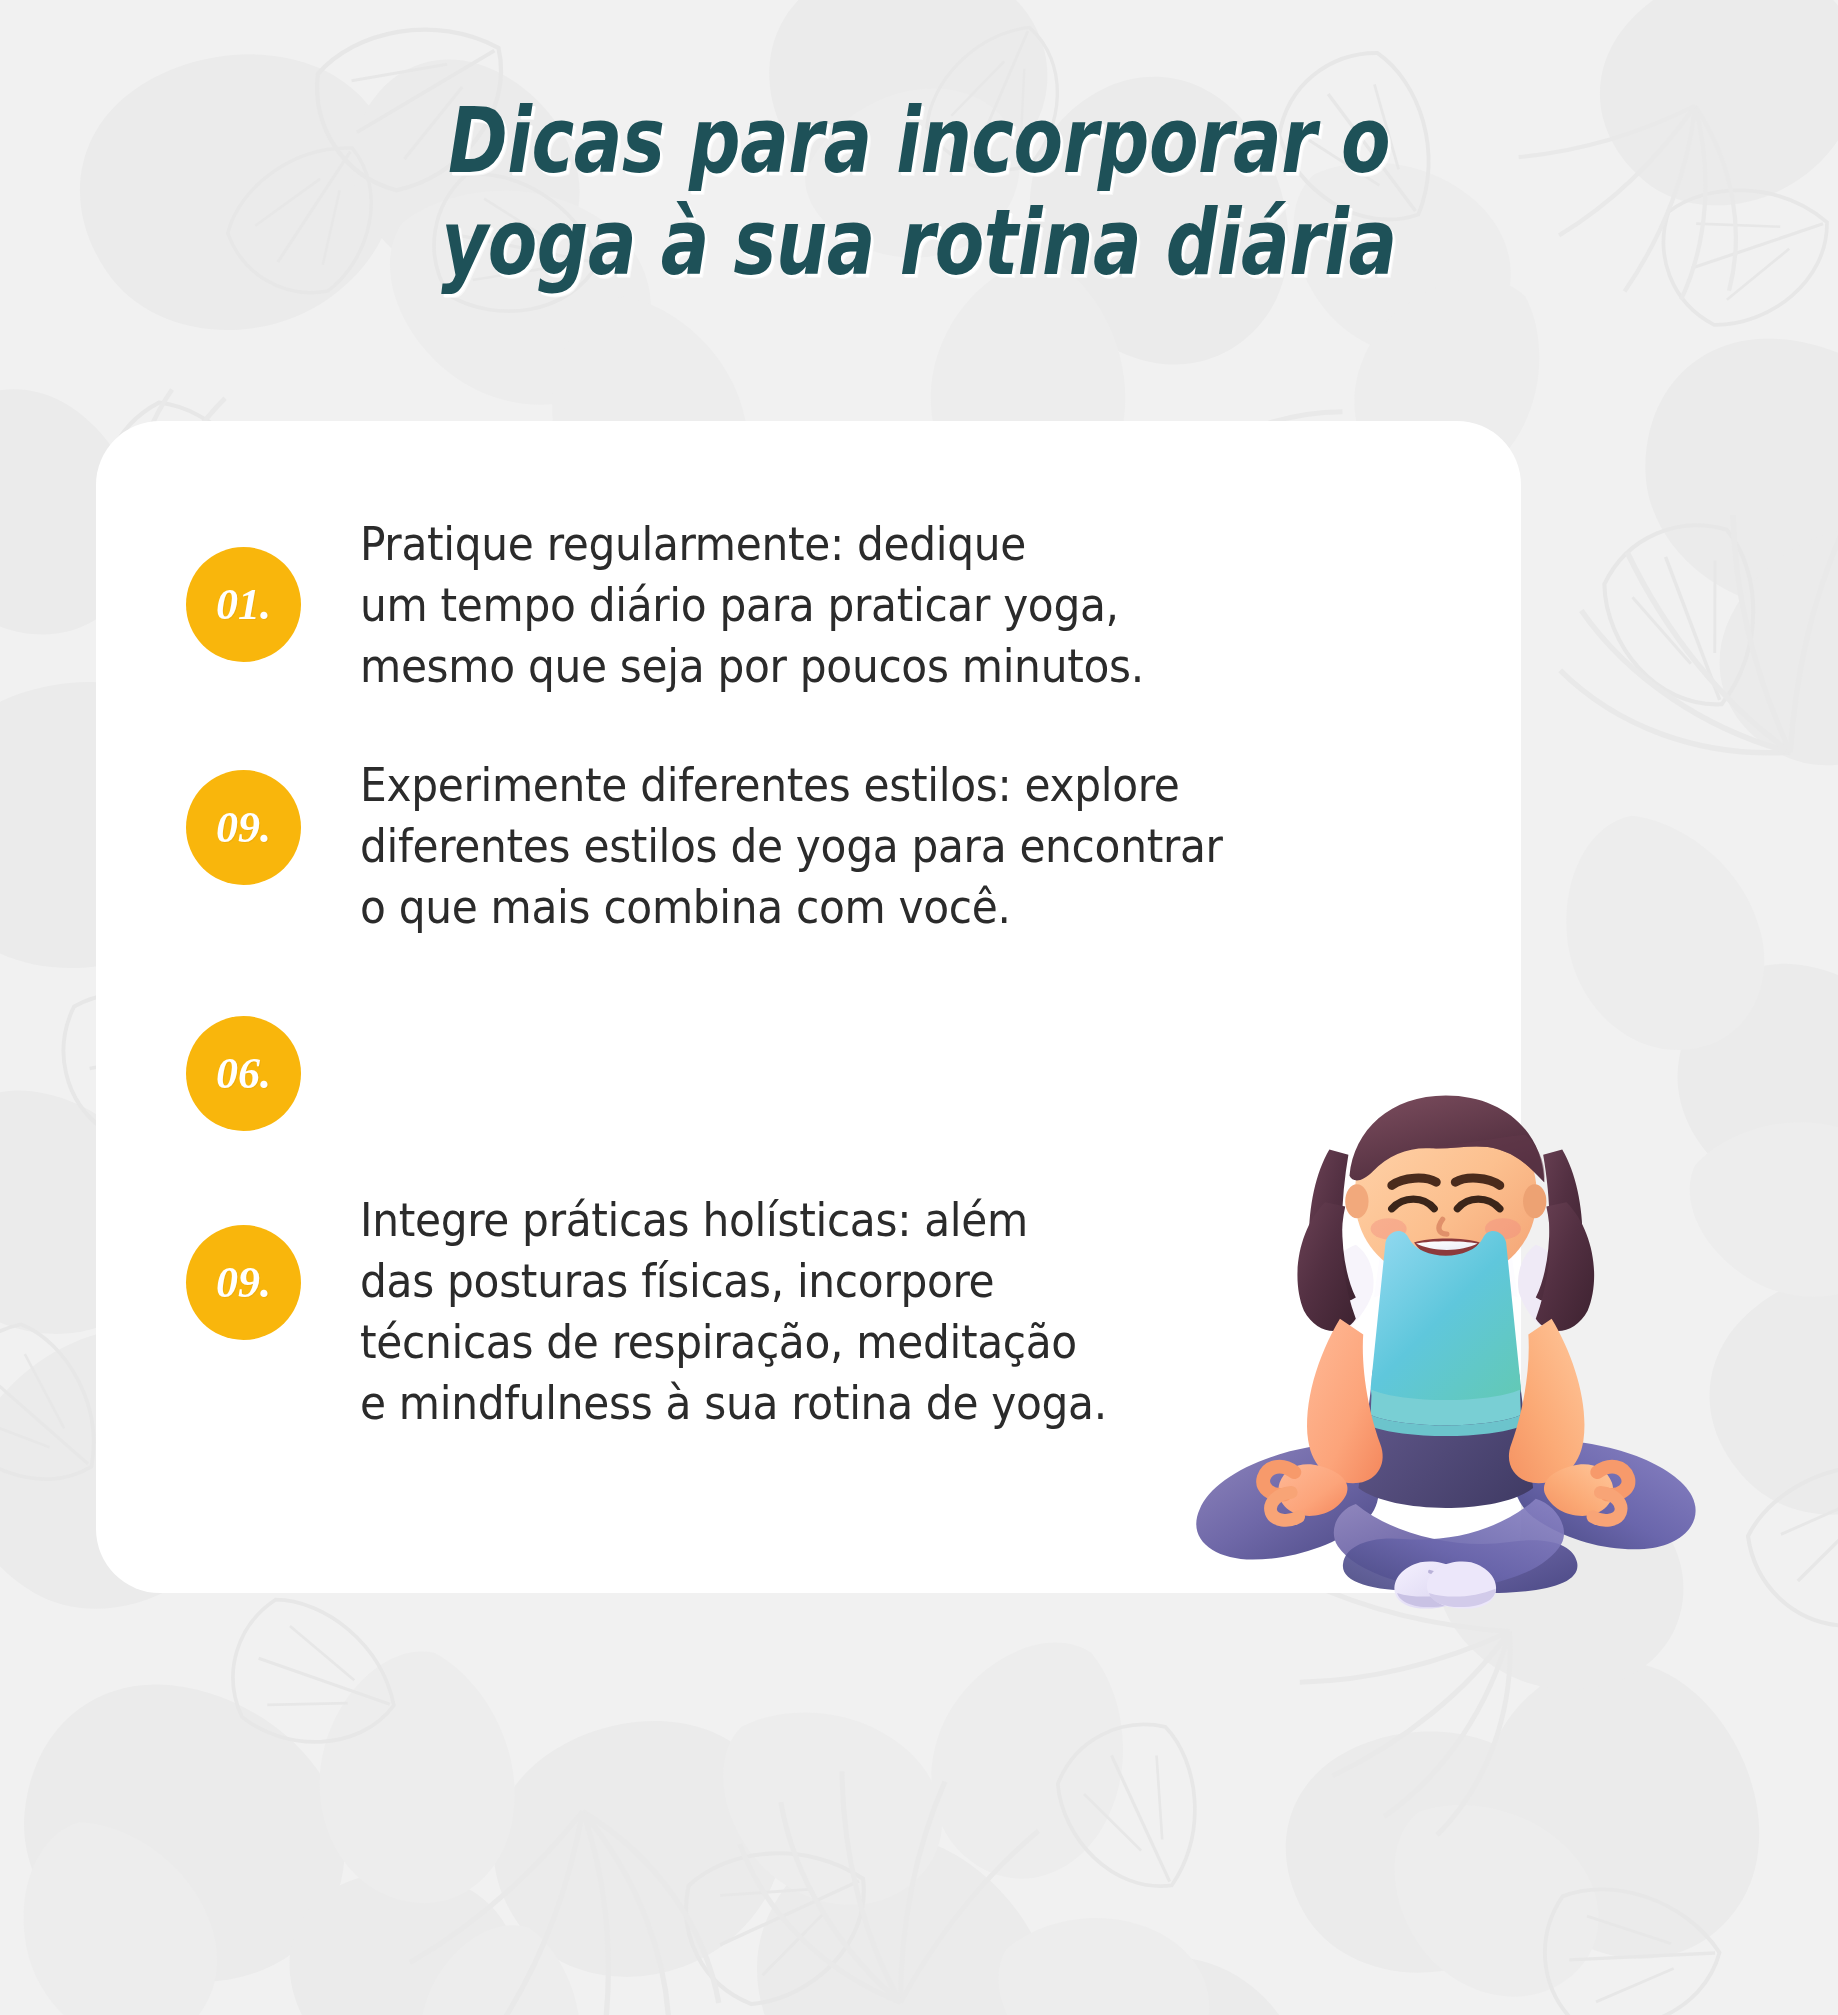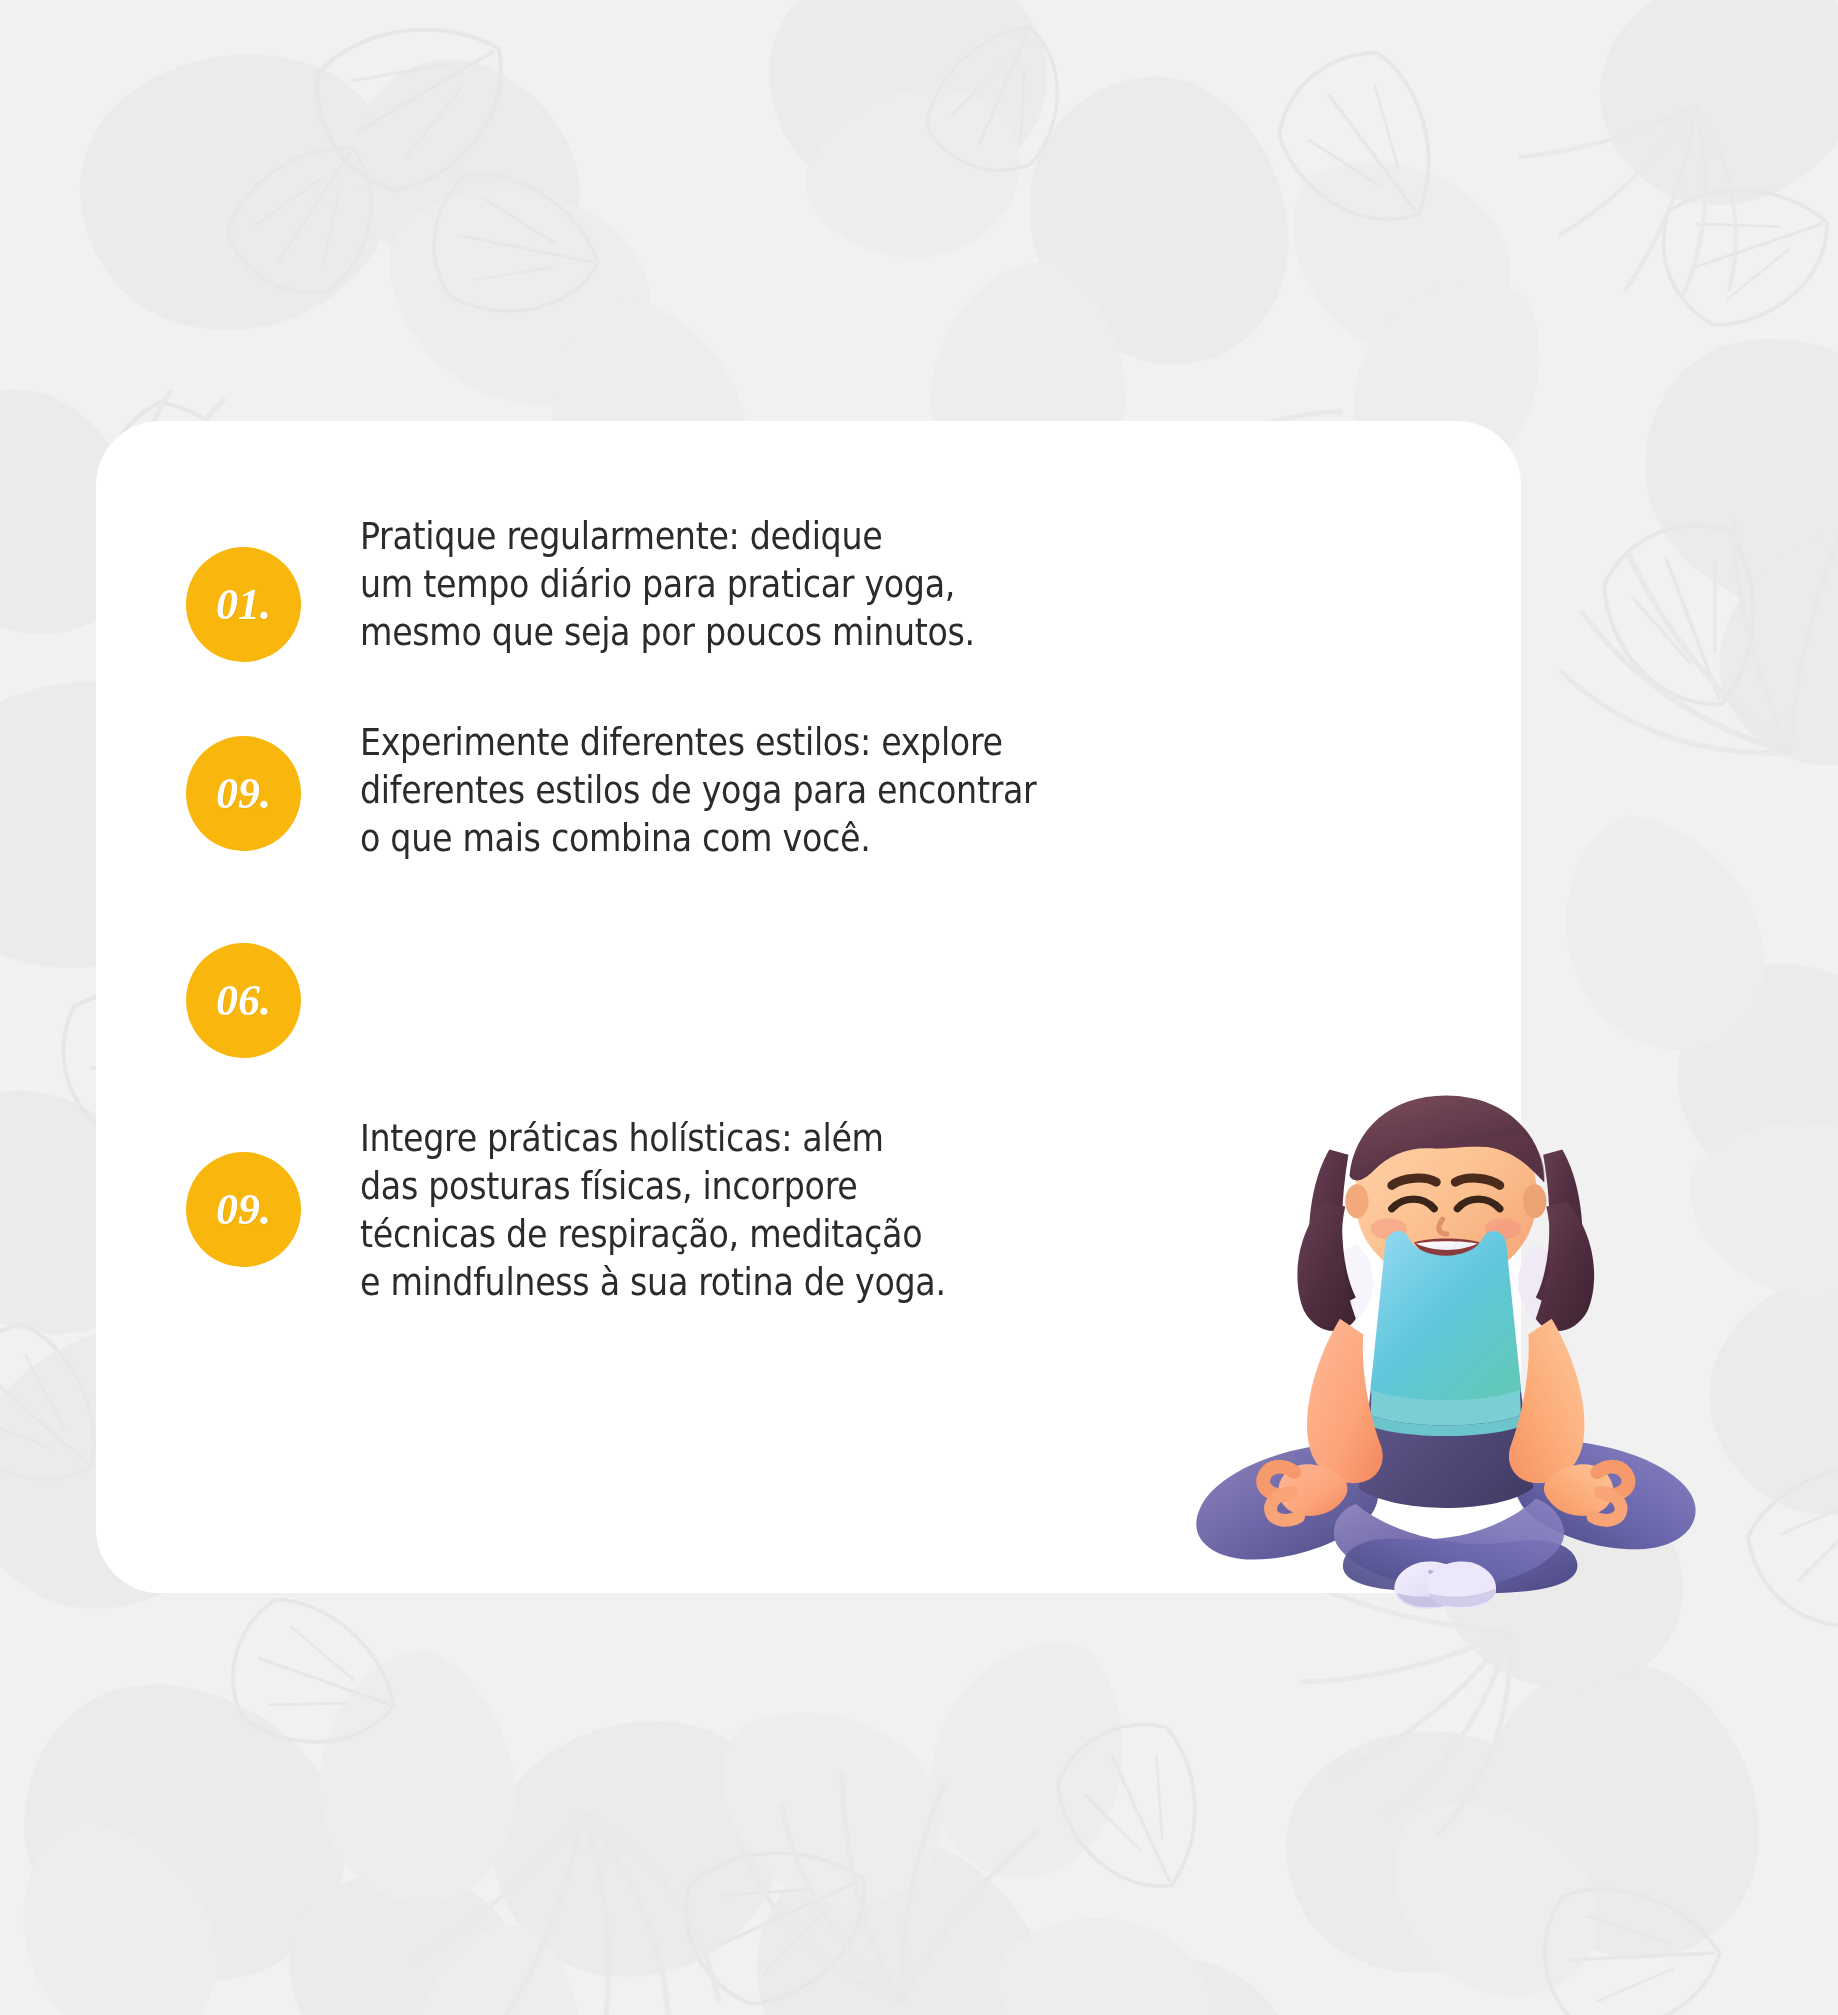--- a/index.html
+++ b/index.html
@@ -108,21 +108,21 @@
   }
 
   .tip-badge.row1 { margin-top: 38px; }
   .tip-badge.row2 { margin-top: 21px; }
   .tip-badge.row3 { margin-top: 26.5px; }
   .tip-badge.row4 { margin-top: 41px; }
 
   .tip-text {
     margin-left: 59px;
     font-family: "DejaVu Sans Condensed", "Liberation Sans Narrow", "Liberation Sans", sans-serif;
-    font-size: 37px;
+    font-size: 47px;
     line-height: 1.30;
     color: #2b2b2b;
     letter-spacing: -0.3px;
     white-space: pre-line;
     padding-top: 4.2px;
   }
 
   
   #yoga-woman {
     position: absolute;
@@ -245,20 +245,24 @@
       <use href="#fan" transform="translate(2150,960) rotate(15) scale(1.2)"></use>
       <use href="#fan" transform="translate(3380,1420) rotate(-120) scale(1.3)"></use>
       <use href="#fan" transform="translate(1100,3420) rotate(95) scale(1.25)"></use>
       <use href="#fan" transform="translate(260,1120) rotate(-40) scale(1.1)"></use>
       <use href="#fan" transform="translate(2850,3080) rotate(150) scale(1.15)"></use>
       <use href="#fan" transform="translate(1700,3780) rotate(-95) scale(1.2)"></use>
       <use href="#fan" transform="translate(3200,200) rotate(120) scale(1.0)"></use>
     </g>
   </svg>
 
+  <div id="title-block">
+    <div class="title-line">Dicas para incorporar o</div>
+    <div class="title-line">yoga à sua rotina diária</div>
+  </div>
 
   <div id="card"></div>
 
   <div id="tips">
 
     <div class="tip">
       <div class="tip-badge row1">01.</div>
       <div class="tip-text">Pratique regularmente: dedique
 um tempo diário para praticar yoga,
 mesmo que seja por poucos minutos.</div>

